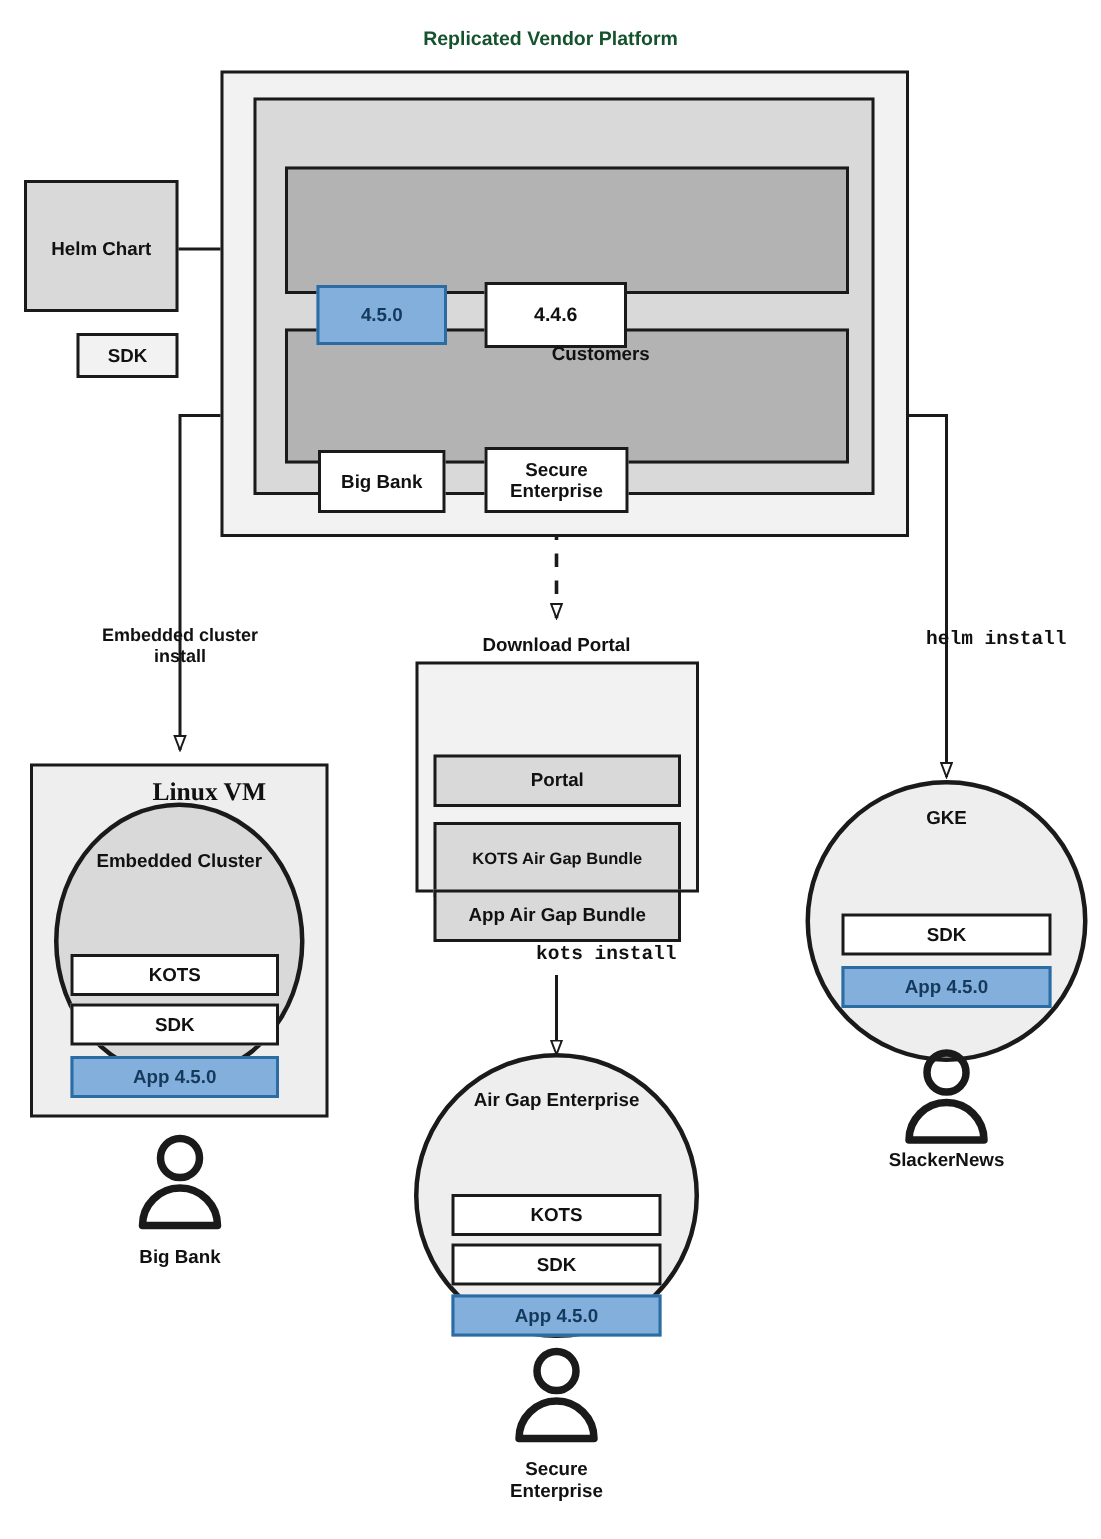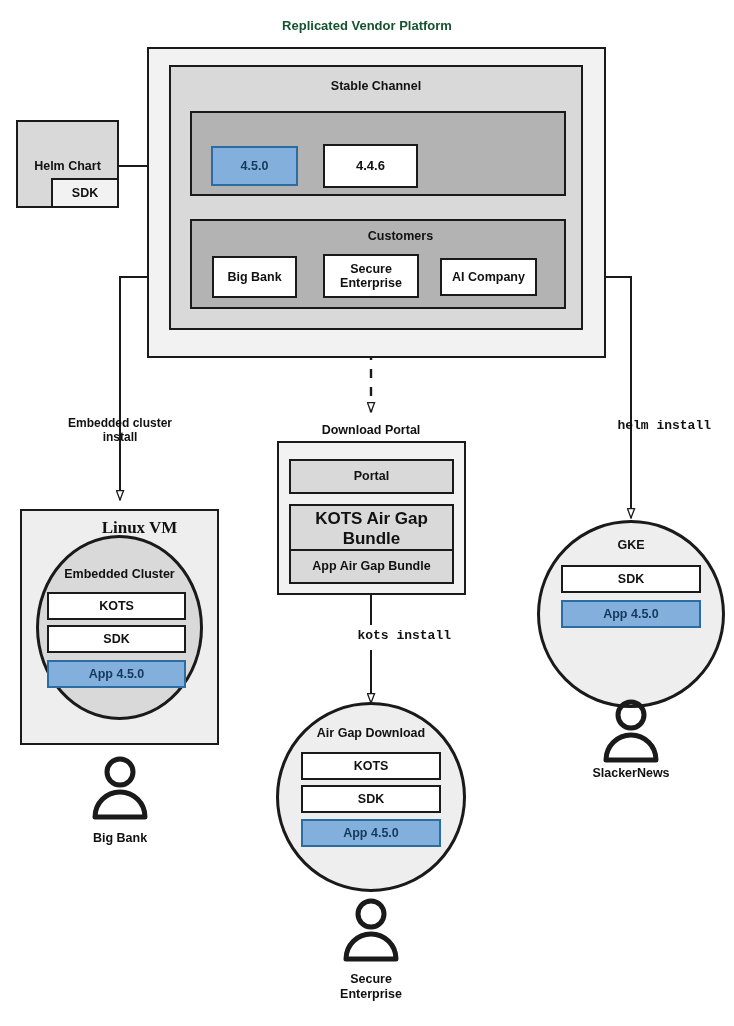--- a/index.html
+++ b/index.html
@@ -56,20 +56,21 @@
     box-sizing: border-box;
     border: 2px solid #1a1a1a;
     display: flex;
     align-items: center;
     justify-content: center;
     font-weight: bold;
     color: #111111;
     text-align: center;
     line-height: 1.15;
     z-index: 3;
+    margin-top: 44px;
   }
   .chip-white { background: #ffffff; }
   .chip-gray  { background: #d9d9d9; }
   .chip-blue  {
     background: #83afdd;
     border-color: #2b6ca3;
     color: #15395b;
   }
   .circle {
     position: absolute;
@@ -114,55 +115,53 @@
 
     <path d="M371,595 L371,625" fill="none" stroke="#1a1a1a" stroke-width="2"></path>
     <path d="M371,650 L371,703" fill="none" stroke="#1a1a1a" stroke-width="2" marker-end="url(#ohead)"></path>
   </svg>
 
   <div class="title-center" style="top:18px; font-size:13px;">Replicated Vendor Platform</div>
 
   <div class="node boxed" style="left:147px; top:47px; width:459px; height:311px; background:#f2f2f2;"></div>
 
   <div class="node boxed" style="left:169px; top:65px; width:414px; height:265px; background:#d9d9d9;"></div>
-  <div class="lbl" style="left:169px; top:79px; width:414px; font-size:12.5px;">Stable Channel</div>
 
   <div class="node boxed" style="left:190px; top:111px; width:376px; height:85px; background:#b3b3b3;"></div>
 
   <div class="chip chip-blue" style="left:211px; top:146px; width:87px; height:40px; font-size:12.5px;">4.5.0</div>
 
   <div class="chip chip-white" style="left:323px; top:144px; width:95px; height:44px; font-size:13px;">4.4.6</div>
 
   <div class="node boxed" style="left:190px; top:219px; width:376px; height:90px; background:#b3b3b3;"></div>
   <div class="lbl" style="left:190px; top:229px; width:421px; font-size:12.5px;">Customers</div>
 
   <div class="chip chip-white" style="left:212px; top:256px; width:85px; height:42px; font-size:12.5px;">Big Bank</div>
 
   <div class="chip chip-white" style="left:323px; top:254px; width:96px; height:44px; font-size:12.5px;">Secure
 Enterprise</div>
 
-  <div class="chip chip-white" style="left:440px; top:258px; width:97px; height:38px; font-size:12.5px;">AI Company</div>
 
   <div class="node boxed" style="left:16px; top:120px; width:103px; height:88px; background:#d9d9d9;"></div>
   <div class="lbl" style="left:16px; top:159px; width:103px; font-size:12.5px;">Helm Chart</div>
   <div class="chip" style="left:51px; top:178px; width:68px; height:30px; background:#f2f2f2; font-size:12.5px;">SDK</div>
 
   <div class="lbl" style="left:45px; top:416px; width:150px; font-size:12px;">Embedded cluster
 install</div>
 
   <div class="lbl mono" style="left:551px; top:418px; width:160px; font-size:13px;">helm install</div>
 
   <div class="lbl mono" style="left:291px; top:628px; width:160px; font-size:13px;">kots install</div>
 
   <div class="lbl" style="left:281px; top:423px; width:180px; font-size:12.5px;">Download Portal</div>
 
   <div class="node boxed" style="left:277px; top:441px; width:189px; height:154px; background:#f2f2f2;"></div>
 
   <div class="chip chip-gray" style="left:289px; top:459px; width:165px; height:35px; font-size:12.5px;">Portal</div>
-  <div class="chip chip-gray" style="left:289px; top:504px; width:165px; height:50px; font-size:17px;">KOTS Air Gap Bundle</div>
+  <div class="chip chip-gray" style="left:289px; top:504px; width:165px; height:50px; font-size:11px;">KOTS Air Gap Bundle</div>
   <div class="chip chip-gray" style="left:289px; top:549px; width:165px; height:35px; font-size:12.5px;">App Air Gap Bundle</div>
 
   <div class="node boxed" style="left:20px; top:509px; width:199px; height:236px; background:#eeeeee;"></div>
   <div class="lbl" style="left:20px; top:518px; width:239px; font-size:17px;font-family:Liberation Serif, serif;">Linux VM</div>
 
   <div class="circle" style="left:36px; top:535px; width:167px; height:185px; background:#d9d9d9;"></div>
   <div class="lbl" style="left:36px; top:567px; width:167px; font-size:12.5px;">Embedded Cluster</div>
 
   <div class="chip chip-white" style="left:47px; top:592px; width:139px; height:28px; font-size:12.5px;">KOTS</div>
   <div class="chip chip-white" style="left:47px; top:625px; width:139px; height:28px; font-size:12.5px;">SDK</div>
@@ -170,21 +169,21 @@
 
   <div class="person" style="left:86px; top:755px; width:68px; height:68px;">
     <svg viewBox="0 0 68 68" width="68" height="68">
       <circle cx="34" cy="17" r="13" fill="none" stroke="#1a1a1a" stroke-width="5"></circle>
       <path d="M9,62 a25,25 0 0 1 50,0 Z" fill="none" stroke="#1a1a1a" stroke-width="5" stroke-linejoin="round"></path>
     </svg>
   </div>
   <div class="lbl" style="left:55px; top:831px; width:130px; font-size:12.5px;">Big Bank</div>
 
   <div class="circle" style="left:276px; top:702px; width:190px; height:190px; background:#eeeeee;"></div>
-  <div class="lbl" style="left:276px; top:726px; width:190px; font-size:12.5px;">Air Gap Download</div>
+  <div class="lbl" style="left:276px; top:726px; width:190px; font-size:12.5px;">Air Gap Enterprise</div>
 
   <div class="chip chip-white" style="left:301px; top:752px; width:140px; height:28px; font-size:12.5px;">KOTS</div>
   <div class="chip chip-white" style="left:301px; top:785px; width:140px; height:28px; font-size:12.5px;">SDK</div>
   <div class="chip chip-blue" style="left:301px; top:819px; width:140px; height:28px; font-size:12.5px;">App 4.5.0</div>
 
   <div class="person" style="left:337px; top:897px; width:68px; height:68px;">
     <svg viewBox="0 0 68 68" width="68" height="68">
       <circle cx="34" cy="17" r="13" fill="none" stroke="#1a1a1a" stroke-width="5"></circle>
       <path d="M9,62 a25,25 0 0 1 50,0 Z" fill="none" stroke="#1a1a1a" stroke-width="5" stroke-linejoin="round"></path>
     </svg>

